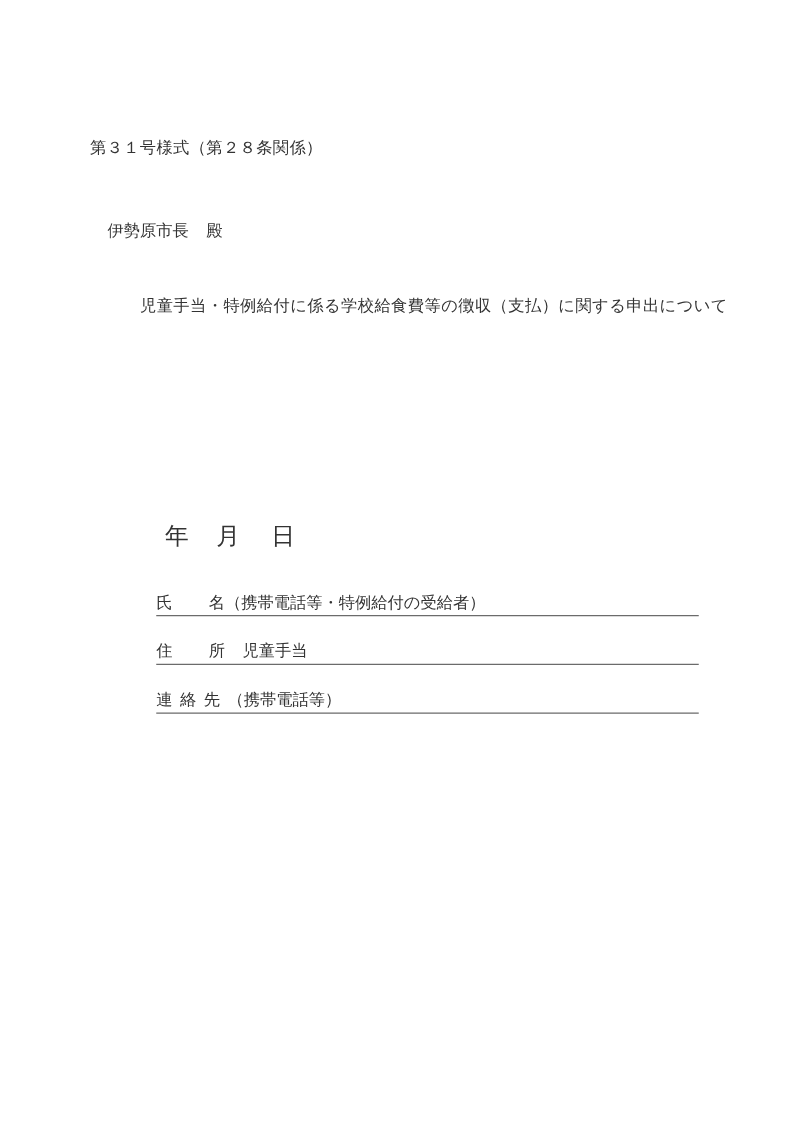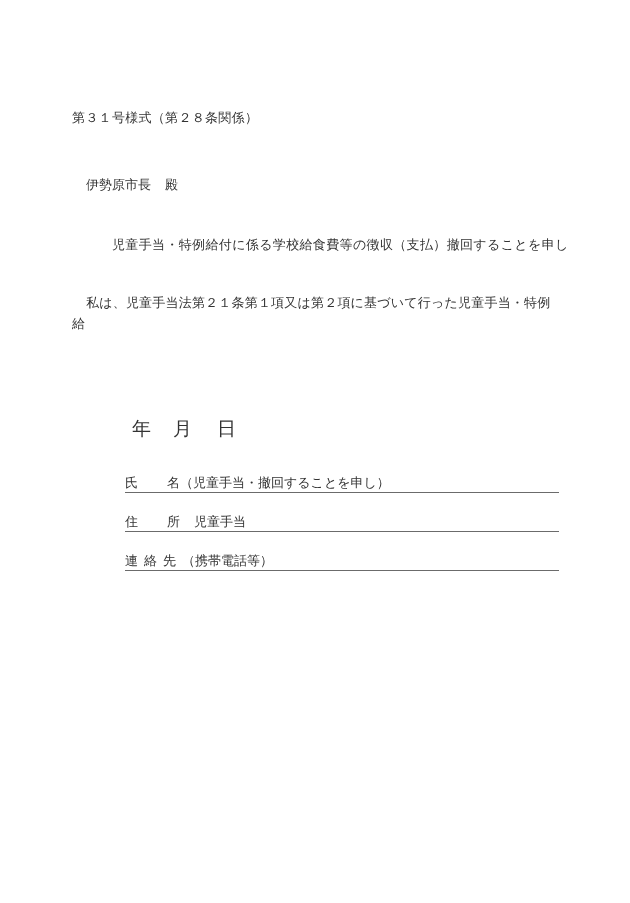--- a/index.html
+++ b/index.html
@@ -54,32 +54,31 @@
 </style>
 </head>
 <body>
 
 <div class="abs form-number">第３１号様式（第２８条関係）</div>
 
 <div class="abs addressee">
   <span>伊勢原市長</span><span class="title-suffix">殿</span>
 </div>
 
-<div class="abs doc-title">児童手当・特例給付に係る学校給食費等の徴収（支払）撤回することを申し</div>
+<div class="abs doc-title">児童手当・特例給付に係る学校給食費等の徴収（支払）に関する申出について</div>
 
 <div class="abs body-text">
-  <span>私は、児童手当法第２１条第１項又は第２項に基づいて行った児童手当・特例給</span>
 </div>
 
 <div class="abs date-row">
   <span class="year">年</span><span class="month">月</span><span class="day">日</span>
 </div>
 
 <div class="field field-name">
-  <span class="lbl-a">氏</span><span class="lbl-c">名（児童手当・撤回することを申し）</span>
+  <span class="lbl-a">氏</span><span class="lbl-c">名（携帯電話等・特例給付の受給者）</span>
 </div>
 
 <div class="field field-address">
   <span class="lbl-a">住</span><span class="lbl-c">所</span><span class="value">児童手当</span>
 </div>
 
 <div class="field field-contact">
   <span class="lbl-spaced">連絡先</span><span>（携帯電話等）</span>
 </div>
 

